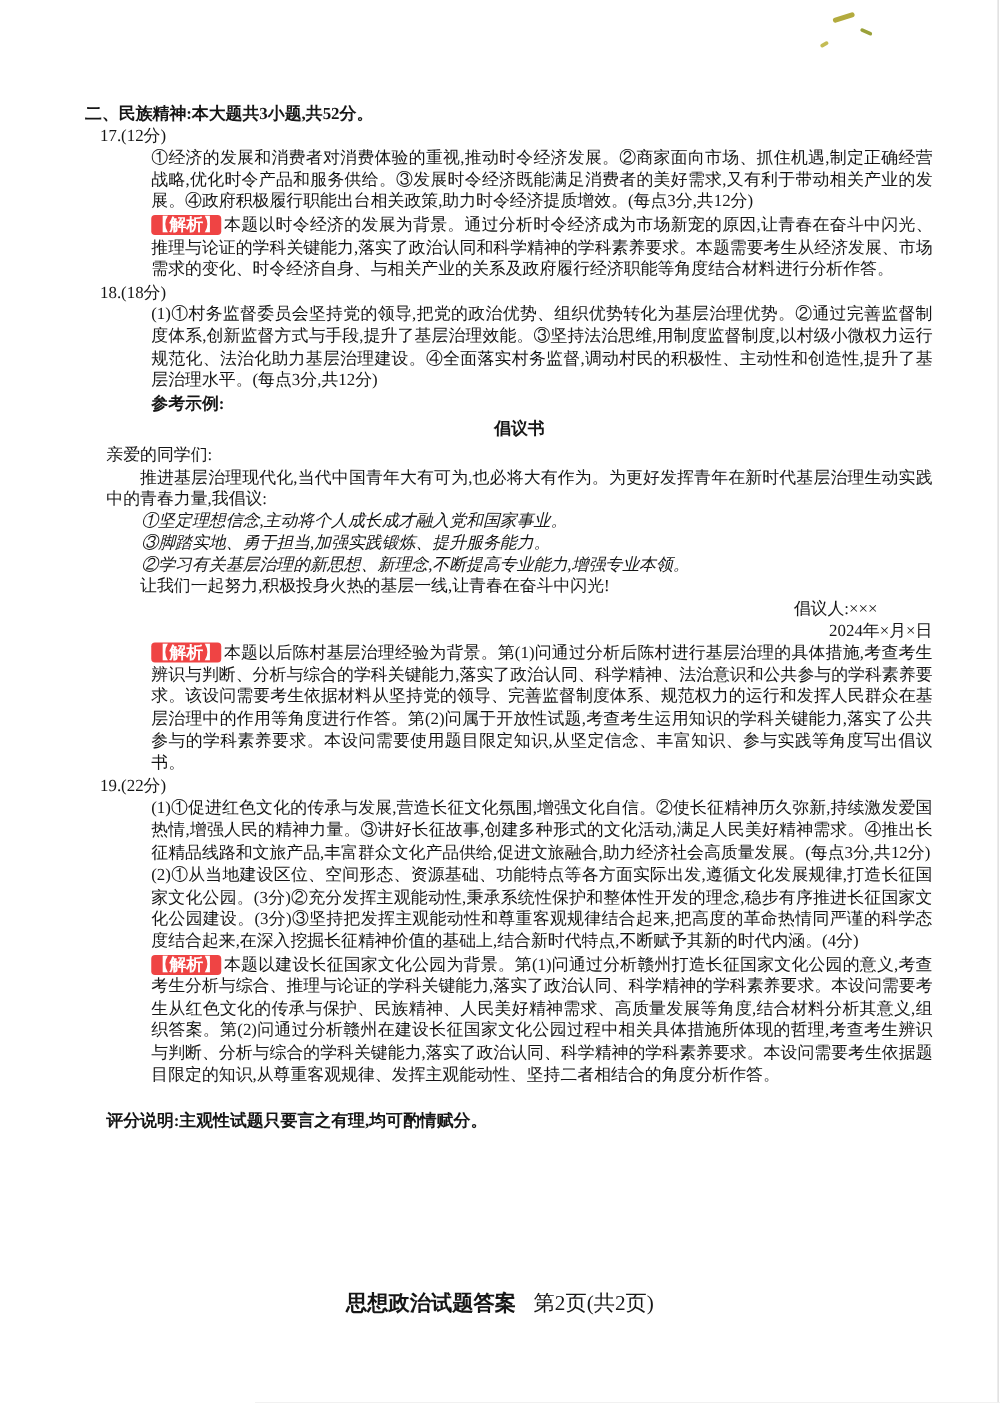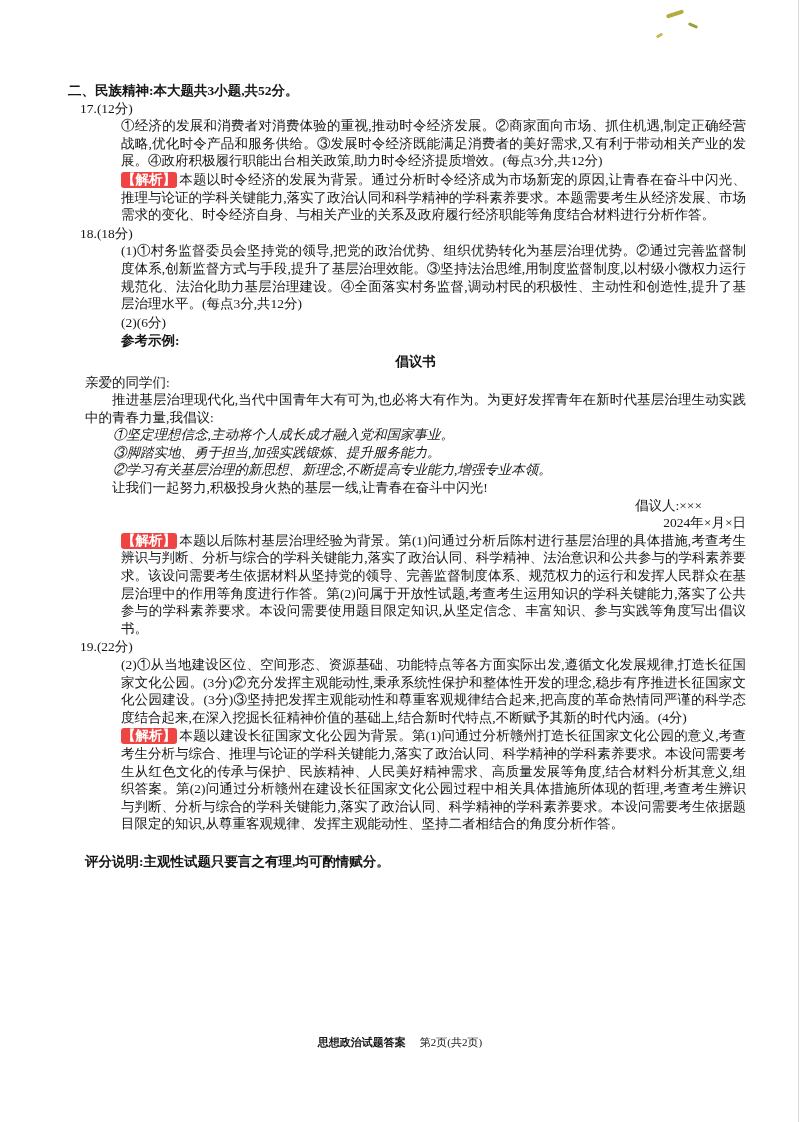--- a/index.html
+++ b/index.html
@@ -48,21 +48,21 @@
   .letter-item { padding-left: 28px; font-style: italic; }
   .right-line { text-align: right; padding-right: 44px; }
   .right-line.date { padding-right: 0; }
   .scoring { margin-top: 20px; font-weight: bold; }
   .footer {
     position: absolute;
     top: 1034px;
     left: 0;
     width: 100%;
     text-align: center;
-    font-size: 11px;
+    font-size: 17px;
   }
   .footer .doc-title { font-weight: bold; margin-right: 14px; }
   
   .corner-marks { position: absolute; top: 8px; right: 92px; width: 60px; height: 40px; }
   .corner-marks .m { position: absolute; display: block; border-radius: 2px; }
   .corner-marks .m1 { width: 18px; height: 4px; background: #b3ab3e; transform: rotate(-18deg); left: 18px; top: 4px; }
   .corner-marks .m2 { width: 10px; height: 3px; background: #9aa13a; transform: rotate(24deg); left: 40px; top: 16px; }
   .corner-marks .m3 { width: 7px; height: 3px; background: #c4bc55; transform: rotate(-30deg); left: 8px; top: 26px; }
 </style>
 </head>
@@ -85,21 +85,20 @@
       <div class="qbody">
         <p>①经济的发展和消费者对消费体验的重视,推动时令经济发展。②商家面向市场、抓住机遇,制定正确经营战略,优化时令产品和服务供给。③发展时令经济既能满足消费者的美好需求,又有利于带动相关产业的发展。④政府积极履行职能出台相关政策,助力时令经济提质增效。(每点3分,共12分)</p>
         <p><span class="badge">【解析】</span><span>本题以时令经济的发展为背景。通过分析时令经济成为市场新宠的原因,让青春在奋斗中闪光、推理与论证的学科关键能力,落实了政治认同和科学精神的学科素养要求。本题需要考生从经济发展、市场需求的变化、时令经济自身、与相关产业的关系及政府履行经济职能等角度结合材料进行分析作答。</span></p>
       </div>
     </div>
 
     <div>
       <p class="qnum">18.(18分)</p>
       <div class="qbody">
         <p>(1)①村务监督委员会坚持党的领导,把党的政治优势、组织优势转化为基层治理优势。②通过完善监督制度体系,创新监督方式与手段,提升了基层治理效能。③坚持法治思维,用制度监督制度,以村级小微权力运行规范化、法治化助力基层治理建设。④全面落实村务监督,调动村民的积极性、主动性和创造性,提升了基层治理水平。(每点3分,共12分)</p>
-        <p>(2)(6分)</p>
         <p class="bold">参考示例:</p>
 
         <div class="letter">
           <p class="letter-title">倡议书</p>
           <p>亲爱的同学们:</p>
           <p class="indent2">推进基层治理现代化,当代中国青年大有可为,也必将大有作为。为更好发挥青年在新时代基层治理生动实践中的青春力量,我倡议:</p>
           <p class="letter-item">①坚定理想信念,主动将个人成长成才融入党和国家事业。</p>
           <p class="letter-item">③脚踏实地、勇于担当,加强实践锻炼、提升服务能力。</p>
           <p class="letter-item">②学习有关基层治理的新思想、新理念,不断提高专业能力,增强专业本领。</p>
           <p class="indent2">让我们一起努力,积极投身火热的基层一线,让青春在奋斗中闪光!</p>
@@ -107,20 +106,21 @@
           <p class="right-line date">2024年×月×日</p>
         </div>
 
         <p><span class="badge">【解析】</span><span>本题以后陈村基层治理经验为背景。第(1)问通过分析后陈村进行基层治理的具体措施,考查考生辨识与判断、分析与综合的学科关键能力,落实了政治认同、科学精神、法治意识和公共参与的学科素养要求。该设问需要考生依据材料从坚持党的领导、完善监督制度体系、规范权力的运行和发挥人民群众在基层治理中的作用等角度进行作答。第(2)问属于开放性试题,考查考生运用知识的学科关键能力,落实了公共参与的学科素养要求。本设问需要使用题目限定知识,从坚定信念、丰富知识、参与实践等角度写出倡议书。</span></p>
       </div>
     </div>
 
     <div>
       <p class="qnum">19.(22分)</p>
       <div class="qbody">
+        <p>(1)①促进红色文化的传承与发展,营造长征文化氛围,增强文化自信。②使长征精神历久弥新,持续激发爱国热情,增强人民的精神力量。③讲好长征故事,创建多种形式的文化活动,满足人民美好精神需求。④推出长征精品线路和文旅产品,丰富群众文化产品供给,促进文旅融合,助力经济社会高质量发展。(每点3分,共12分)</p>
         <p>(2)①从当地建设区位、空间形态、资源基础、功能特点等各方面实际出发,遵循文化发展规律,打造长征国家文化公园。(3分)②充分发挥主观能动性,秉承系统性保护和整体性开发的理念,稳步有序推进长征国家文化公园建设。(3分)③坚持把发挥主观能动性和尊重客观规律结合起来,把高度的革命热情同严谨的科学态度结合起来,在深入挖掘长征精神价值的基础上,结合新时代特点,不断赋予其新的时代内涵。(4分)</p>
         <p><span class="badge">【解析】</span><span>本题以建设长征国家文化公园为背景。第(1)问通过分析赣州打造长征国家文化公园的意义,考查考生分析与综合、推理与论证的学科关键能力,落实了政治认同、科学精神的学科素养要求。本设问需要考生从红色文化的传承与保护、民族精神、人民美好精神需求、高质量发展等角度,结合材料分析其意义,组织答案。第(2)问通过分析赣州在建设长征国家文化公园过程中相关具体措施所体现的哲理,考查考生辨识与判断、分析与综合的学科关键能力,落实了政治认同、科学精神的学科素养要求。本设问需要考生依据题目限定的知识,从尊重客观规律、发挥主观能动性、坚持二者相结合的角度分析作答。</span></p>
       </div>
     </div>
 
     <p class="scoring qbody">评分说明:主观性试题只要言之有理,均可酌情赋分。</p>
 
   </div>
 
   <div class="footer">

